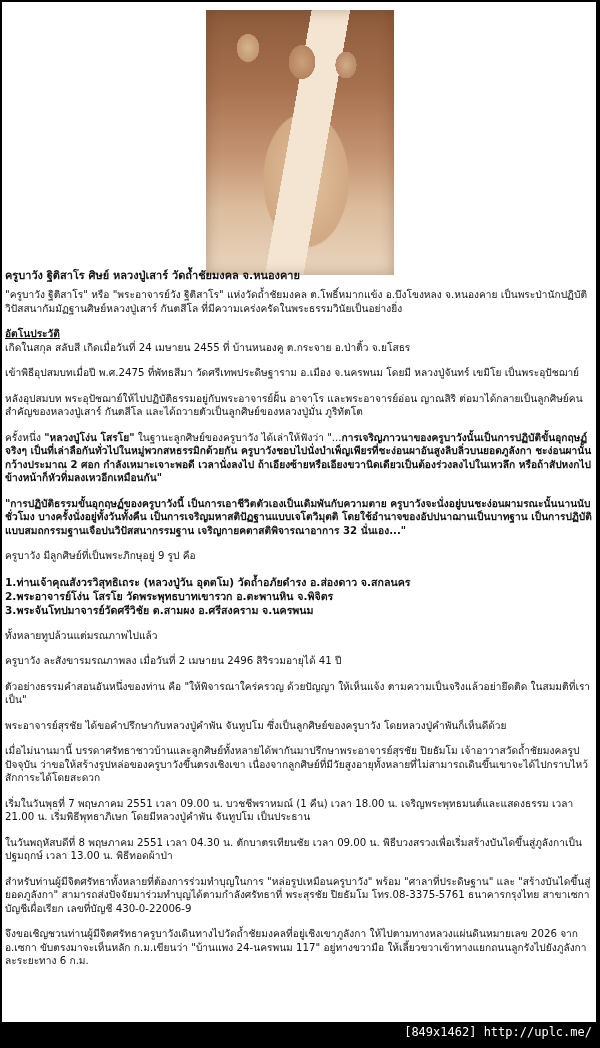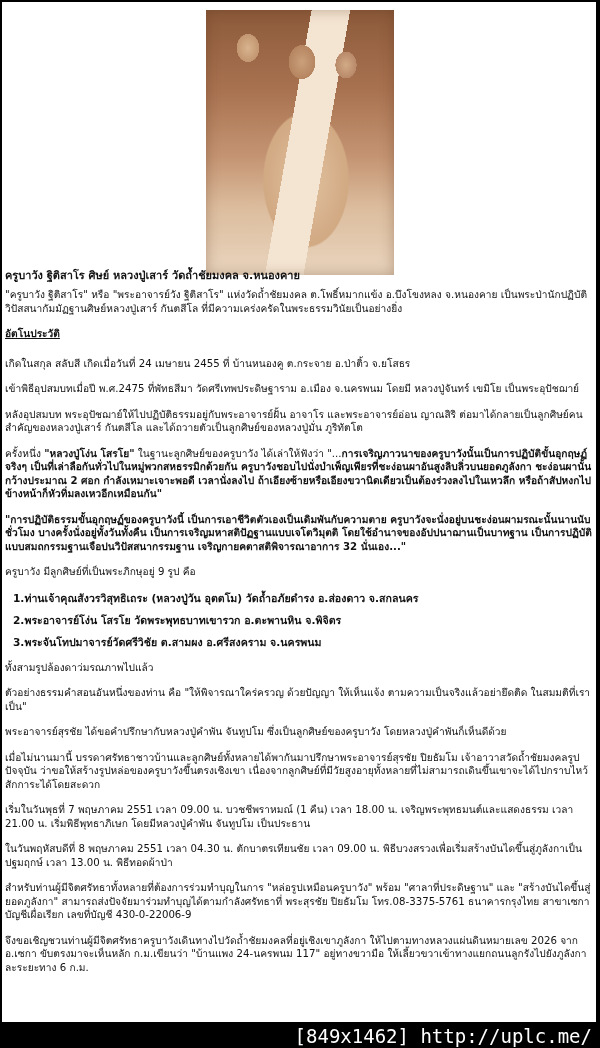--- a/index.html
+++ b/index.html
@@ -55,45 +55,45 @@
       font-weight: bold;
       color: #111;
       white-space: nowrap;
     }
     p {
       margin: 0 0 12px 0;
     }
     .heading {
       font-weight: bold;
       text-decoration: underline;
-      margin-bottom: 16px;
+      margin-bottom: 0;
     }
     .bold { font-weight: bold; }
     .students {
       margin: 0 0 12px 0;
       font-size: 10.6px;
       line-height: 14px;
       font-weight: bold;
     }
-    .students div { margin: 8px; }
+    .students div { margin: 0; }
     .footer-bar {
       position: absolute;
       left: 0;
       top: 1022px;
       width: 600px;
       height: 26px;
       background: #000;
     }
     .watermark {
       position: absolute;
       right: 8px;
       top: 3px;
       color: #ffffff;
       font-family: "DejaVu Sans Mono", "Liberation Mono", monospace;
-      font-size: 19px;
+      font-size: 12px;
       letter-spacing: 0px;
       margin-left: 12px;
     }
   </style>
 </head>
 <body>
 
 <div class="page">
   <div class="photo"></div>
 
@@ -113,21 +113,22 @@
     <p class="bold">"การปฏิบัติธรรมขั้นอุกฤษฏ์ของครูบาวังนี้ เป็นการเอาชีวิตตัวเองเป็นเดิมพันกับความตาย ครูบาวังจะนั่งอยู่บนชะง่อนผามรณะนั้นนานนับชั่วโมง บางครั้งนั่งอยู่ทั้งวันทั้งคืน เป็นการเจริญมหาสติปัฏฐานแบบเจโตวิมุตติ โดยใช้อำนาจของอัปปนาฌานเป็นบาทฐาน เป็นการปฏิบัติแบบสมถกรรมฐานเจือปนวิปัสสนากรรมฐาน เจริญกายคตาสติพิจารณาอาการ 32 นั่นเอง..."</p>
 
     <p>ครูบาวัง มีลูกศิษย์ที่เป็นพระภิกษุอยู่ 9 รูป คือ</p>
 
     <div class="students">
       <div>1.ท่านเจ้าคุณสังวรวิสุทธิเถระ (หลวงปู่วัน อุตตโม) วัดถ้ำอภัยดำรง อ.ส่องดาว จ.สกลนคร</div>
       <div>2.พระอาจารย์โง่น โสรโย วัดพระพุทธบาทเขารวก อ.ตะพานหิน จ.พิจิตร</div>
       <div>3.พระจันโทปมาจารย์วัดศรีวิชัย ต.สามผง อ.ศรีสงคราม จ.นครพนม</div>
     </div>
 
-    <p>ทั้งสามรูปล้องดาว่มรณภาพไปแล้ว</p>
+    <p>ทั้งหลายทูปล้วนแต่มรณภาพไปแล้ว</p>
+    <p>ครูบาวัง ละสังขารมรณภาพลง เมื่อวันที่ 2 เมษายน 2496 สิริรวมอายุได้ 41 ปี</p>
     <p>ตัวอย่างธรรมคำสอนอันหนึ่งของท่าน คือ "ให้พิจารณาใคร่ครวญ ด้วยปัญญา ให้เห็นแจ้ง ตามความเป็นจริงแล้วอย่ายึดติด ในสมมติที่เราเป็น"</p>
     <p>พระอาจารย์สุรชัย ได้ขอคำปรึกษากับหลวงปู่คำพัน จันทูปโม ซึ่งเป็นลูกศิษย์ของครูบาวัง โดยหลวงปู่คำพันก็เห็นดีด้วย</p>
     <p>เมื่อไม่นานมานี้ บรรดาศรัทธาชาวบ้านและลูกศิษย์ทั้งหลายได้พากันมาปรึกษาพระอาจารย์สุรชัย ปิยธัมโม เจ้าอาวาสวัดถ้ำชัยมงคลรูปปัจจุบัน ว่าขอให้สร้างรูปหล่อของครูบาวังขึ้นตรงเชิงเขา เนื่องจากลูกศิษย์ที่มีวัยสูงอายุทั้งหลายที่ไม่สามารถเดินขึ้นเขาจะได้ไปกราบไหว้สักการะได้โดยสะดวก</p>
     <p>เริ่มในวันพุธที่ 7 พฤษภาคม 2551 เวลา 09.00 น. บวชชีพราหมณ์ (1 คืน) เวลา 18.00 น. เจริญพระพุทธมนต์และแสดงธรรม เวลา 21.00 น. เริ่มพิธีพุทธาภิเษก โดยมีหลวงปู่คำพัน จันทูปโม เป็นประธาน</p>
     <p>ในวันพฤหัสบดีที่ 8 พฤษภาคม 2551 เวลา 04.30 น. ตักบาตรเทียนชัย เวลา 09.00 น. พิธีบวงสรวงเพื่อเริ่มสร้างบันไดขึ้นสู่ภูลังกาเป็นปฐมฤกษ์ เวลา 13.00 น. พิธีทอดผ้าป่า</p>
     <p>สำหรับท่านผู้มีจิตศรัทธาทั้งหลายที่ต้องการร่วมทำบุญในการ "หล่อรูปเหมือนครูบาวัง" พร้อม "ศาลาที่ประดิษฐาน" และ "สร้างบันไดขึ้นสู่ยอดภูลังกา" สามารถส่งปัจจัยมาร่วมทำบุญได้ตามกำลังศรัทธาที่ พระสุรชัย ปิยธัมโม โทร.08-3375-5761 ธนาคารกรุงไทย สาขาเซกา บัญชีเผื่อเรียก เลขที่บัญชี 430-0-22006-9</p>
     <p>จึงขอเชิญชวนท่านผู้มีจิตศรัทธาครูบาวังเดินทางไปวัดถ้ำชัยมงคลที่อยู่เชิงเขาภูลังกา ให้ไปตามทางหลวงแผ่นดินหมายเลข 2026 จาก อ.เซกา ขับตรงมาจะเห็นหลัก ก.ม.เขียนว่า "บ้านแพง 24-นครพนม 117" อยู่ทางขวามือ ให้เลี้ยวขวาเข้าทางแยกถนนลูกรังไปยังภูลังกาละระยะทาง 6 ก.ม.</p>
   </div>
 </div>
 

